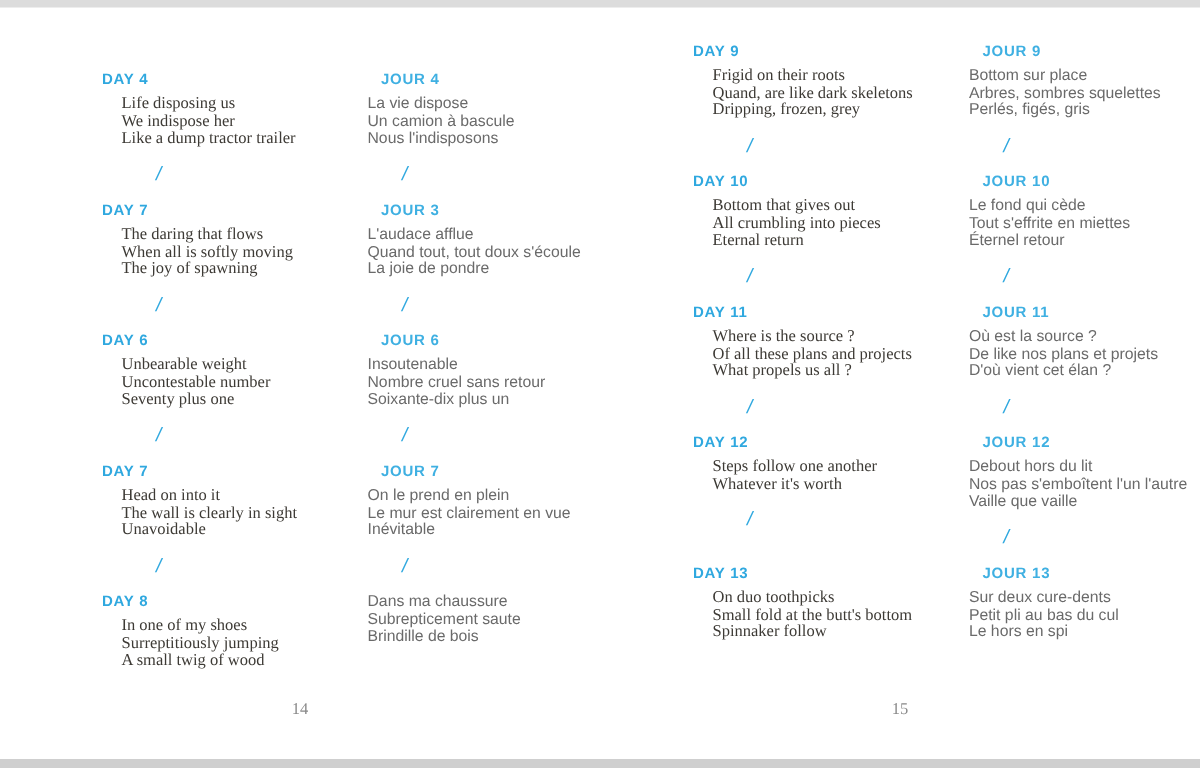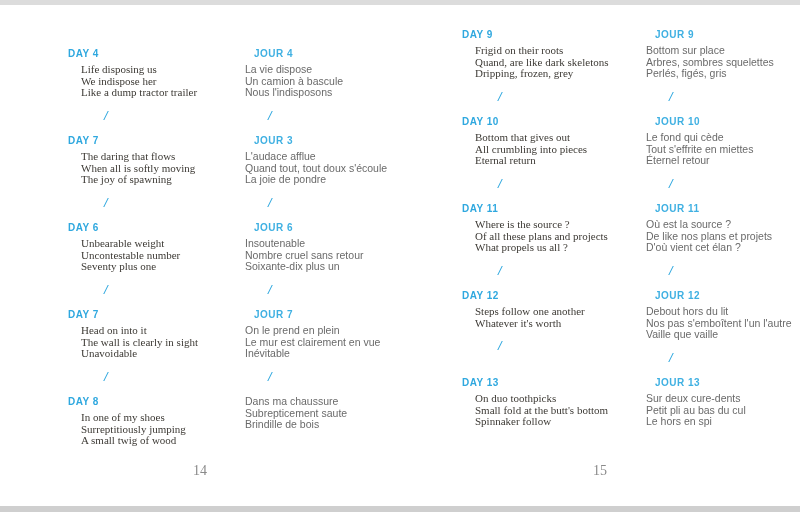--- a/index.html
+++ b/index.html
@@ -61,21 +61,21 @@
     color:#2fa8df;
     font-family:"Liberation Sans", sans-serif;
   }
 
   .page-number {
     position:absolute;
     bottom:33px; left:0;
     width:100%;
     text-align:center;
     font-family:"Liberation Serif", serif;
-    font-size:14px;
+    font-size:11px;
     color:#8a8a8a;
   }
 </style>
 </head>
 <body>
 
 <div class="edge edge-top"></div>
 
 <div class="spread">
 

